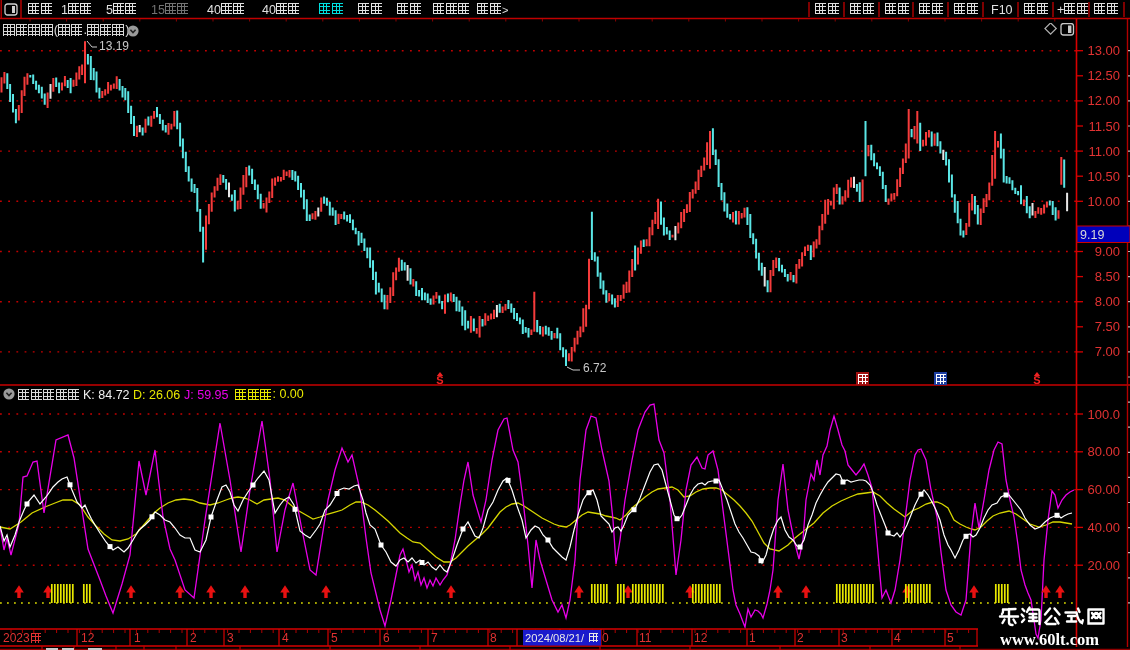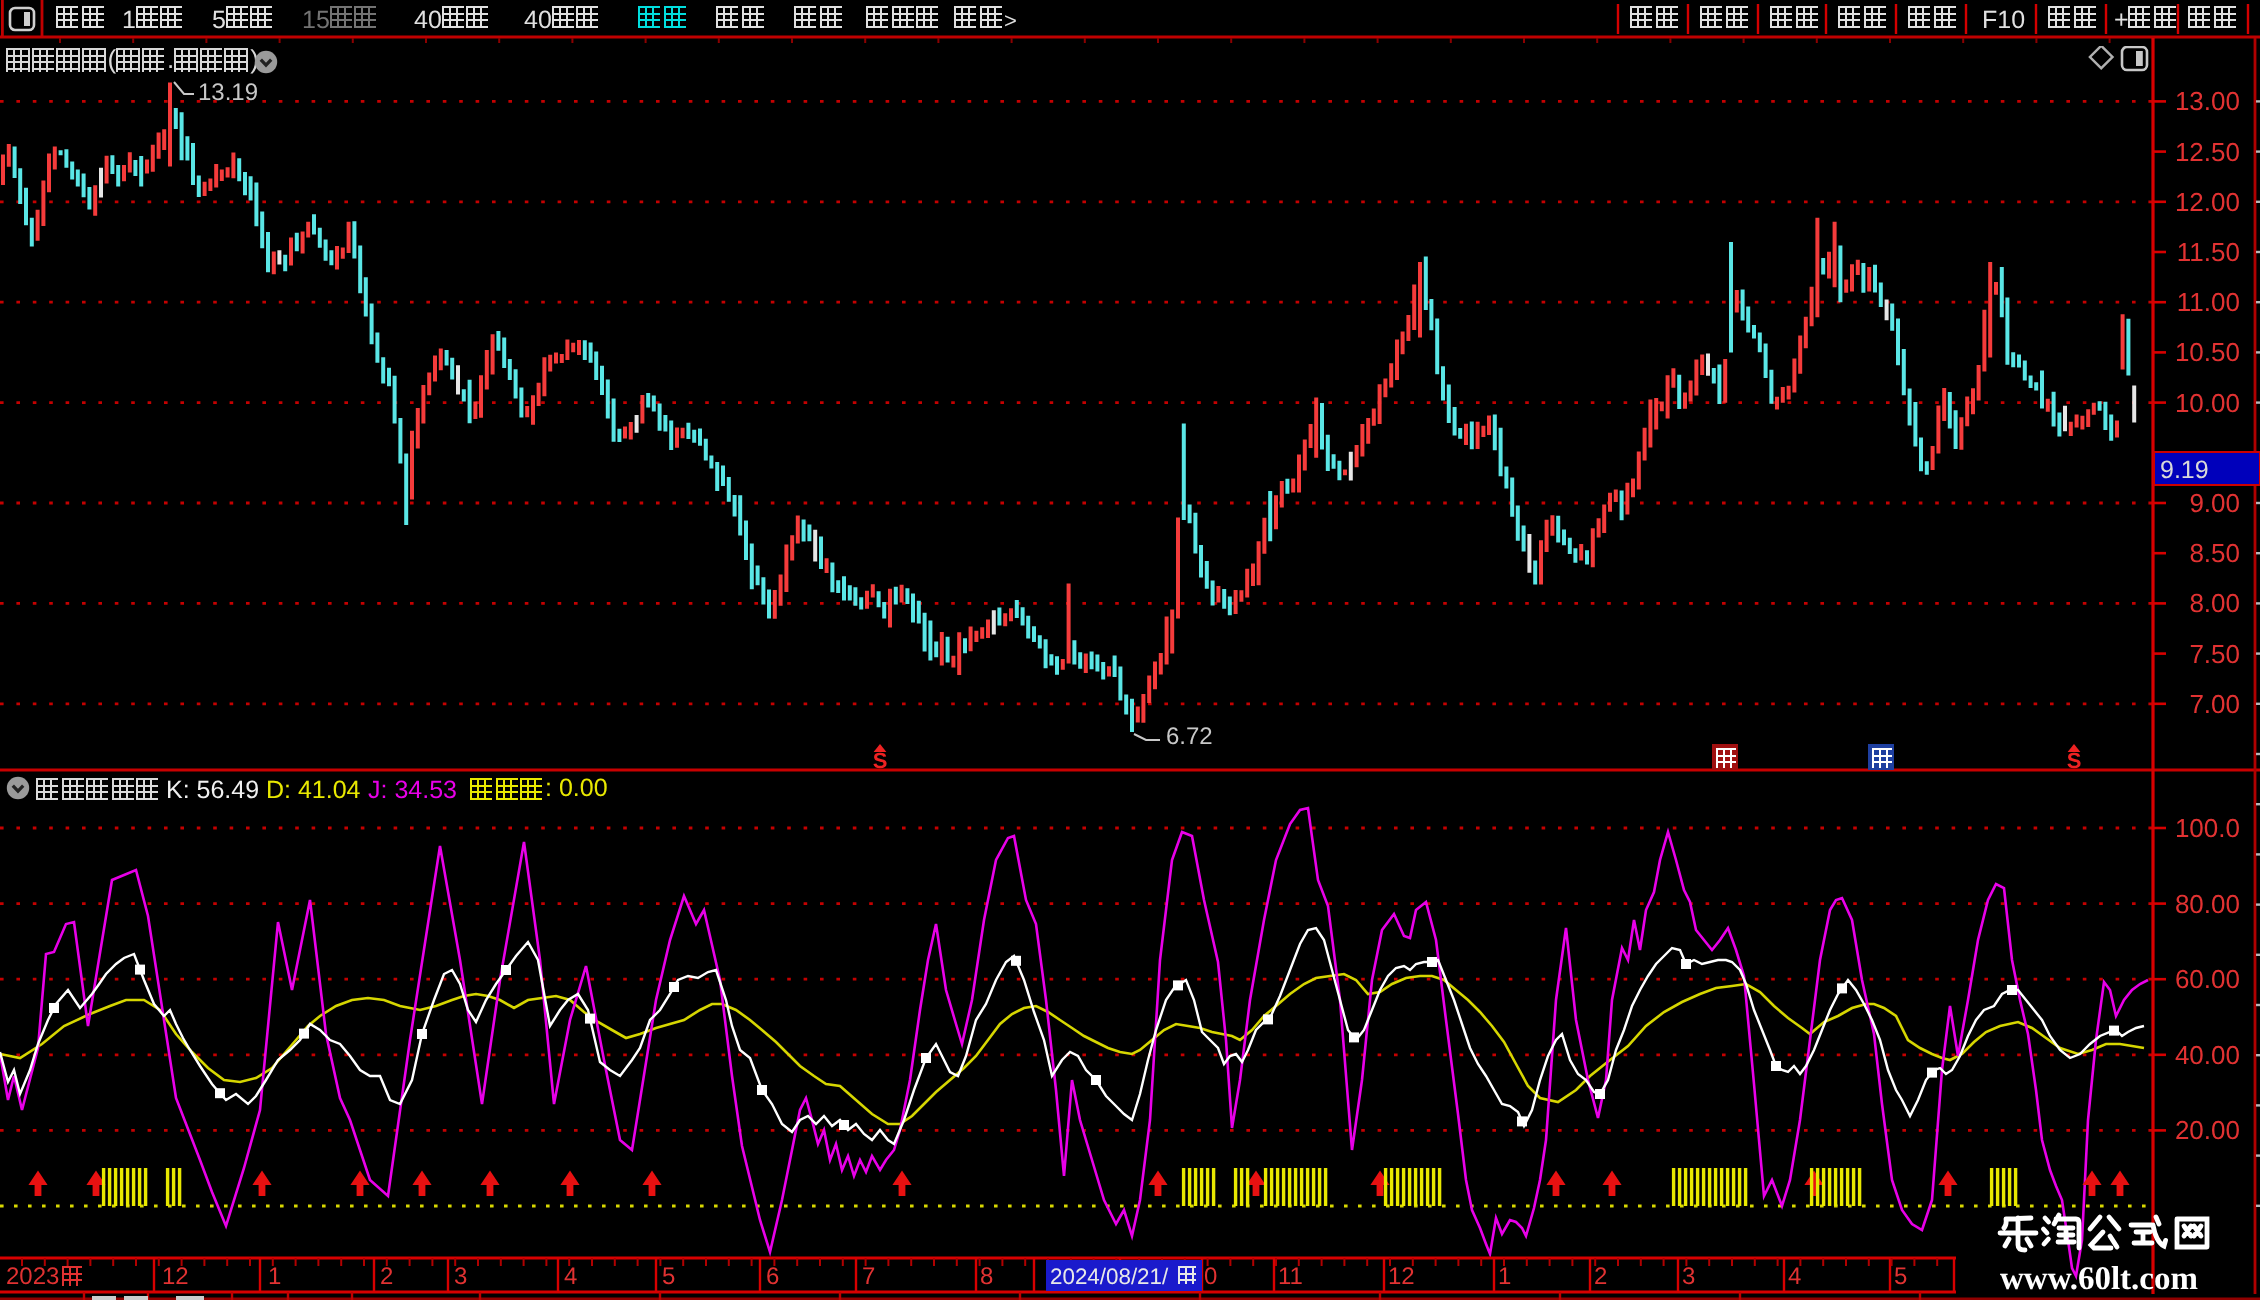--- a/index.html
+++ b/index.html
@@ -367,23 +367,23 @@
 <svg class="ab" style="left:1041px;top:23px" width="36" height="13">
     <rect x="5.6" y="1.5" width="8" height="8" transform="rotate(45 9.6 5.5)" fill="none" stroke="#b0b0b0" stroke-width="1.2"></rect>
     <rect x="20" y="0.5" width="12.5" height="11.5" rx="2.5" fill="none" stroke="#c8c8c8" stroke-width="1.3"></rect>
     <rect x="27" y="2.5" width="3.4" height="7.5" fill="#c8c8c8"></rect>
   </svg>
 <svg class="ab" style="left:3px;top:388px" width="13" height="13">
     <circle cx="6" cy="6" r="5.6" fill="#9a9a9a"></circle>
     <path d="M3.4 4.8l2.6 2.8 2.6-2.8" fill="none" stroke="#222" stroke-width="1.6"></path>
   </svg>
 <div class="ab" style="left:18px;top:389px;color:#dadada;font-size:12px;line-height:11px"><i class="hz" style="width:11px;height:11px;margin-right:1.5px"></i><i class="hz" style="width:11px;height:11px;margin-right:1.5px"></i><i class="hz" style="width:11px;height:11px;margin-right:1.5px"></i><i class="hz" style="width:11px;height:11px;margin-right:1.5px"></i><i class="hz" style="width:11px;height:11px;margin-right:1.5px"></i></div>
-<div class="ab" style="left:83px;top:388px;color:#f0f0f0;font-size:12.5px">K: 56.49</div>
-<div class="ab" style="left:133px;top:388px;color:#e8e800;font-size:12.5px">D: 41.04</div>
-<div class="ab" style="left:184px;top:388px;color:#e800e8;font-size:12.5px">J: 34.53</div>
+<div class="ab" style="left:83px;top:388px;color:#f0f0f0;font-size:12.5px">K: 84.72</div>
+<div class="ab" style="left:133px;top:388px;color:#e8e800;font-size:12.5px">D: 26.06</div>
+<div class="ab" style="left:184px;top:388px;color:#e800e8;font-size:12.5px">J: 59.95</div>
 <div class="ab" style="left:235px;top:389px;color:#e8e800;font-size:12px;line-height:11px"><i class="hz" style="width:11px;height:11px;margin-right:1.5px"></i><i class="hz" style="width:11px;height:11px;margin-right:1.5px"></i><i class="hz" style="width:11px;height:11px;margin-right:1.5px"></i><b style="font-weight:normal;font-size:12.5px;vertical-align:top;position:relative;top:-0.5px">: 0.00</b></div>
 <div class="ab" style="left:856px;top:372px;width:13px;height:13px;background:#a01010;color:#fff;padding:1.5px 0 0 1.5px"><i class="hz" style="width:10px;height:10px"></i></div>
 <div class="ab" style="left:934px;top:372px;width:13px;height:13px;background:#1e3fa0;color:#fff;padding:1.5px 0 0 1.5px"><i class="hz" style="width:10px;height:10px"></i></div>
 <div class="ab" style="left:589px;top:633px;color:#e8e8e8"><i class="hz" style="width:9px;height:9px"></i></div>
 <div class="ab" style="left:31px;top:633px;color:#e13232"><i class="hz" style="width:9.5px;height:9.5px"></i></div>
 <svg class="ab" style="left:996px;top:605px" width="134" height="45">
 <g stroke="#ffffff" stroke-width="2.4" fill="none" stroke-linecap="round">
 <g transform="translate(3,1)">
  <path d="M4 3.5 L16.5 3 M4 3.5 Q4.4 6.5 3 8 M10 3 V10.5 M1 10.5 H19 M10 10.5 V16.5 Q10 19 13.5 19 M5.5 13.5 L3.5 17 M14.5 13.5 L16.5 17"></path>
 </g>

